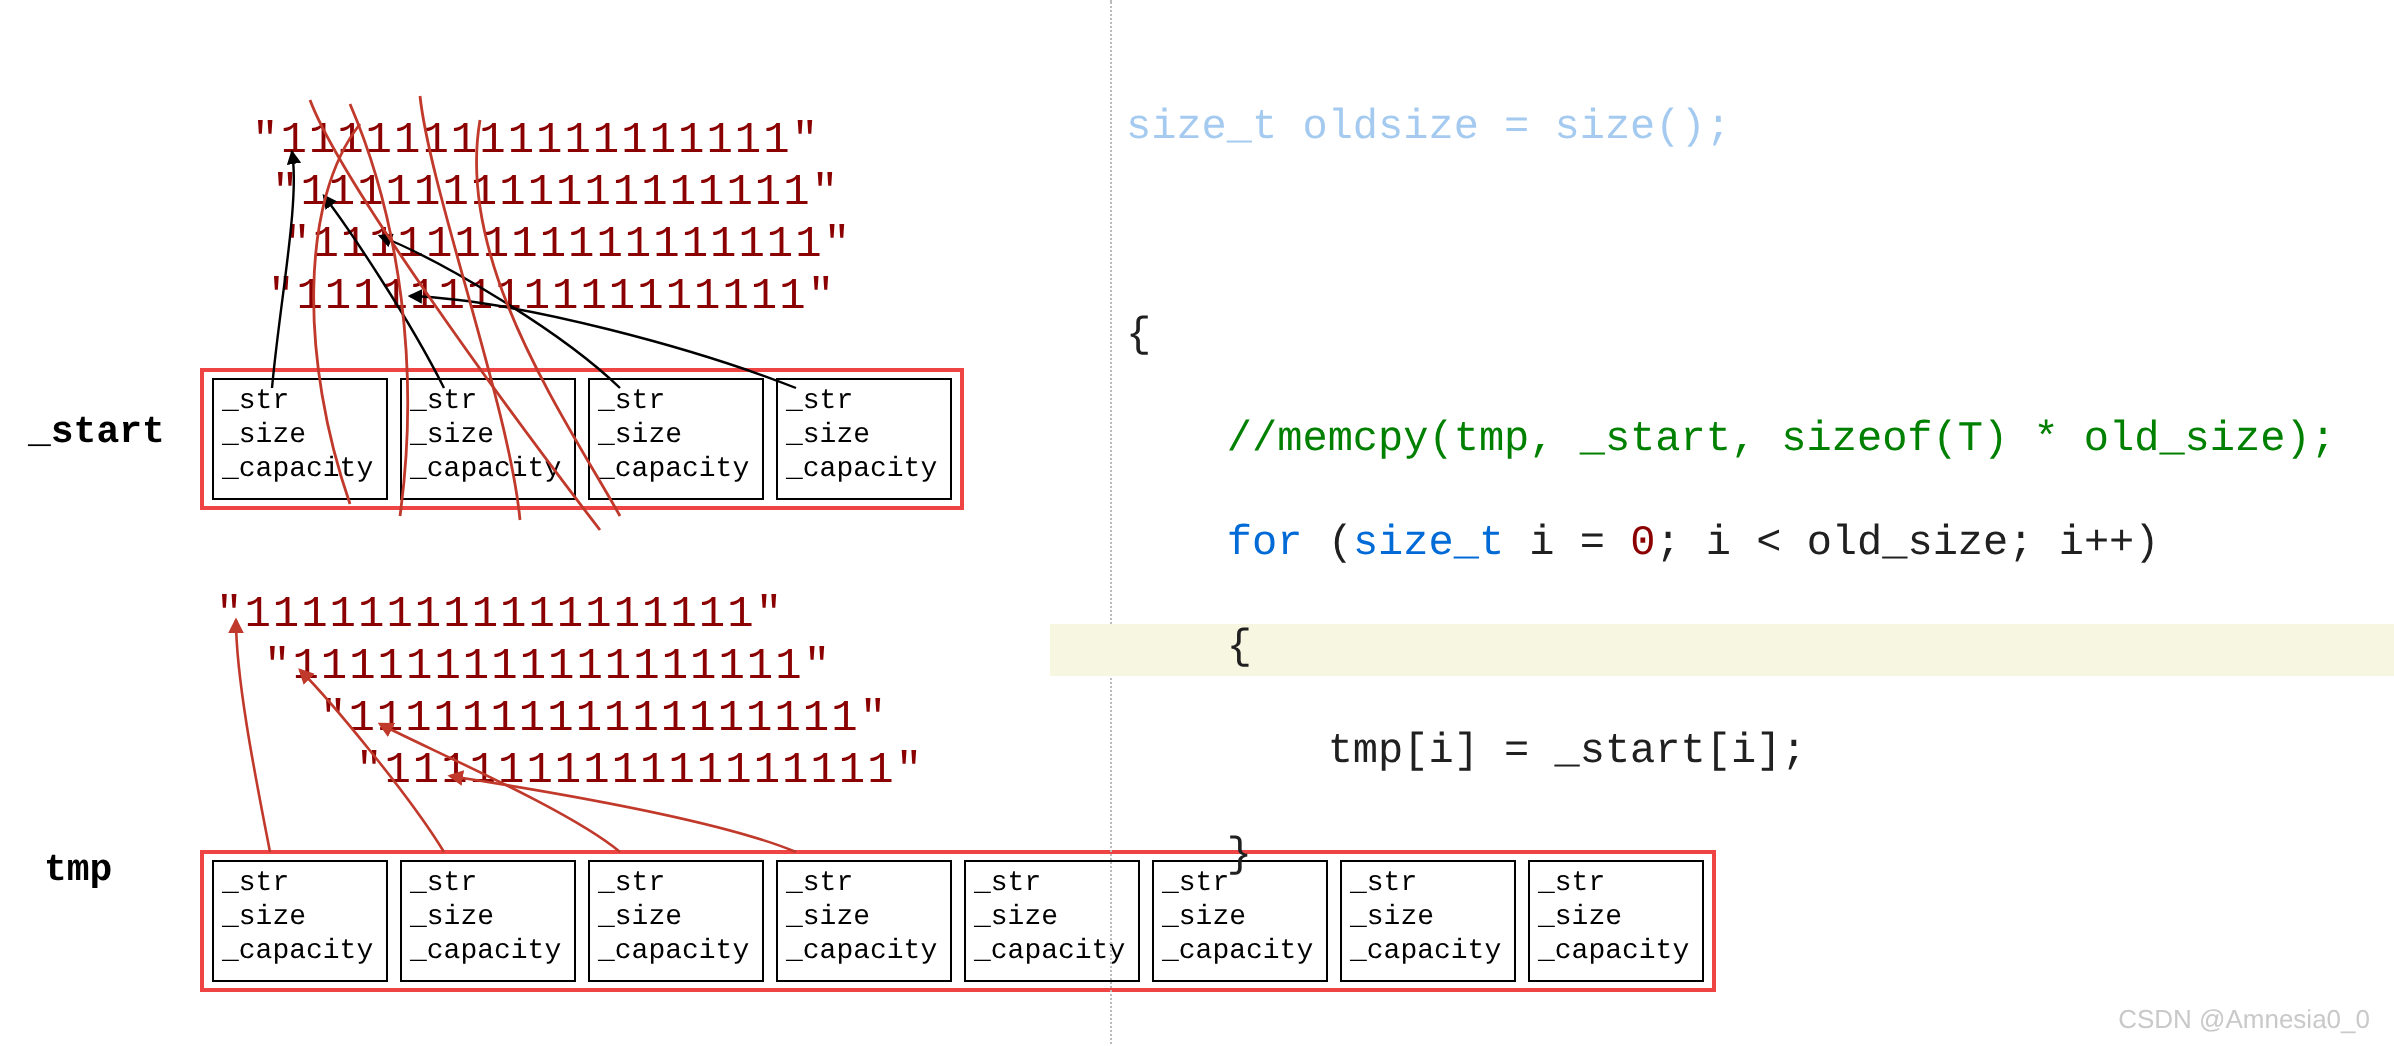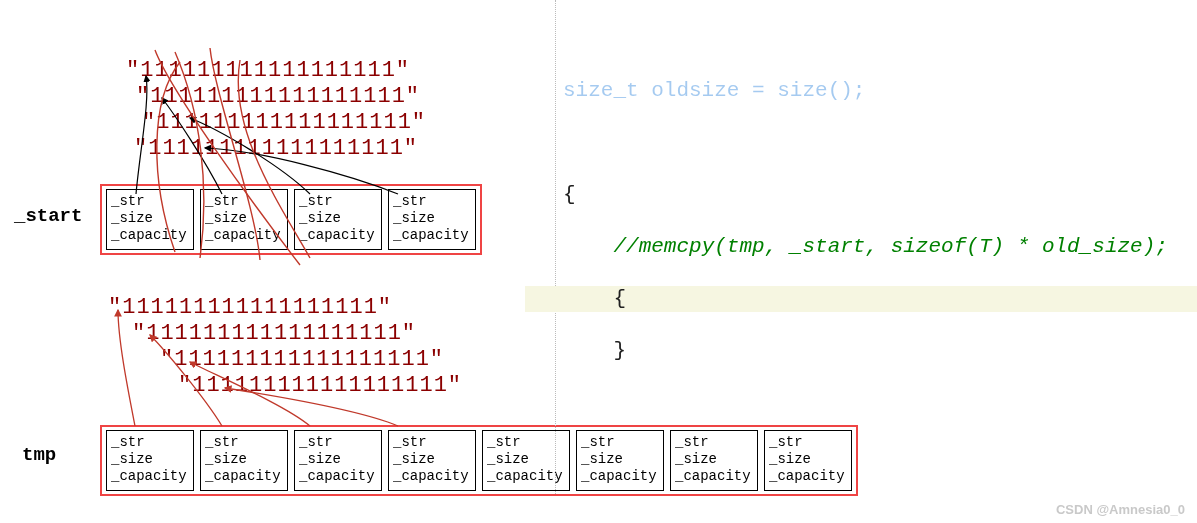--- a/index.html
+++ b/index.html
@@ -9,29 +9,29 @@
   .label{position:absolute;font-size:19px;color:#000;font-weight:bold;}
   .strings{position:absolute;}
   .strline{font-size:22px;color:#8b0000;letter-spacing:1px;white-space:pre;line-height:26px;}
   .array-frame{position:absolute;border:2px solid #ef4444;padding:3px 4px;display:flex;gap:6px;}
   .cell{border:1.5px solid #000;width:78px;padding:3px 4px 5px 4px;font-size:14px;line-height:17px;color:#000;}
   .cell div{white-space:nowrap;}
   svg.overlay{position:absolute;left:0;top:0;width:520px;height:360px;pointer-events:none;}
   
   .code{position:absolute;left:525px;top:0;right:0;font-size:21px;line-height:26px;white-space:pre;color:#202020;padding-top:0;}
   .codeline{position:relative;padding-left:38px;}
-  .codeline.cut{opacity:.35;margin-top:26px;}
+  .codeline.cut{opacity:.35;}
   .hl{background:#f6f6e1;display:block;}
   .gutter{position:absolute;left:0;top:0;bottom:0;width:30px;border-right:1px dotted #bbb;}
   .kw{color:#006bd6;}       
   .nw{color:#006bd6;}       
   .tp{color:#0044aa;}
   .st{color:#8b0000;}
-  .cm{color:#008000;font-style:italic;}
-  .watermark{position:absolute;right:12px;bottom:6px;font-size:13px;color:#c9c9c9;font-family:Arial,Helvetica,sans-serif;font-weight:bold;}
+  .cm{color:#008000;}
+  .watermark{position:absolute;right:12px;bottom:6px;font-size:13px;color:#c9c9c9;font-family:Arial,Helvetica,sans-serif;}
 </style>
 </head>
 <body>
 
 <div class="page">
 
   <div class="diagram">
 
     <div class="strings" style="left:126px;top:58px;">
       <div class="strline" style="margin-left:0;">"111111111111111111"</div>
@@ -85,21 +85,21 @@
       <path d="M240 60 C228 130, 280 205, 310 258" stroke="#c0392b" stroke-width="1.4" fill="none"></path>
     </svg>
 
     <div class="strings" style="left:108px;top:295px;">
       <div class="strline" style="margin-left:0;">"111111111111111111"</div>
       <div class="strline" style="margin-left:24px;">"111111111111111111"</div>
       <div class="strline" style="margin-left:52px;">"111111111111111111"</div>
       <div class="strline" style="margin-left:70px;">"111111111111111111"</div>
     </div>
 
-    <div class="label" style="left:22px;top:444px;">tmp</div>
+    <div class="label" style="left:22px;top:424px;">tmp</div>
 
     <div class="array-frame" style="left:100px;top:425px;">
       <div class="cell">
           <div>_str</div>
           <div>_size</div>
           <div>_capacity</div>
         </div>
       <div class="cell">
           <div>_str</div>
           <div>_size</div>
@@ -149,21 +149,23 @@
       <path d="M398 146 C360 130, 270 115, 225 108" stroke="#c0392b" stroke-width="1.3" fill="none" marker-end="url(#ahr)"></path>
     </svg>
   </div>
 
   <div class="code">
     <div class="gutter"></div>
 <div class="codeline cut"><span class="kw">size_t oldsize = size();</span></div>
 <div class="codeline"> </div>
 <div class="codeline"><span>{</span></div>
 <div class="codeline">    <span class="cm">//memcpy(tmp, _start, sizeof(T) * old_size);</span></div>
+<div class="codeline">    <span class="kw">for</span><span> (</span><span class="kw">size_t</span><span> i = </span><span class="st">0</span><span>; i &lt; old_size; i++)</span></div>
 <div class="codeline hl">    <span>{</span></div>
+<div class="codeline">        <span>tmp[i] = _start[i];</span></div>
 <div class="codeline">    <span>}</span></div>
 
 
 
   </div>
 
   <div class="watermark">CSDN @Amnesia0_0</div>
 </div>
 
 </body></html>

